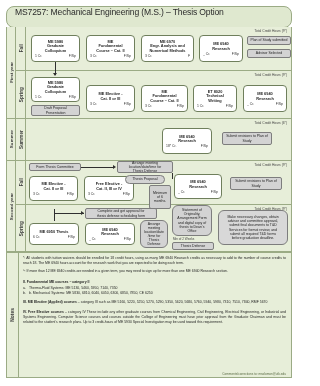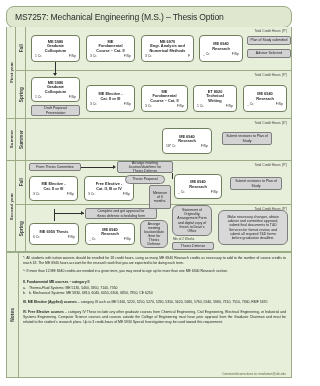--- a/index.html
+++ b/index.html
@@ -18,21 +18,20 @@
 
   
   .title-bar {
     position: absolute;
     left: 6px; top: 6px;
     width: 286px; height: 22px;
     background: #dfe8cf;
     border: 1px solid #9bab85;
     border-radius: 8px;
     display: flex;
-    align-items: center;
     padding-left: 8px;
   }
   .title-bar .title-text {
     font-size: 8.6px;
     color: #2b2b2b;
     letter-spacing: -0.15px;
     white-space: nowrap;
   }
 
   

